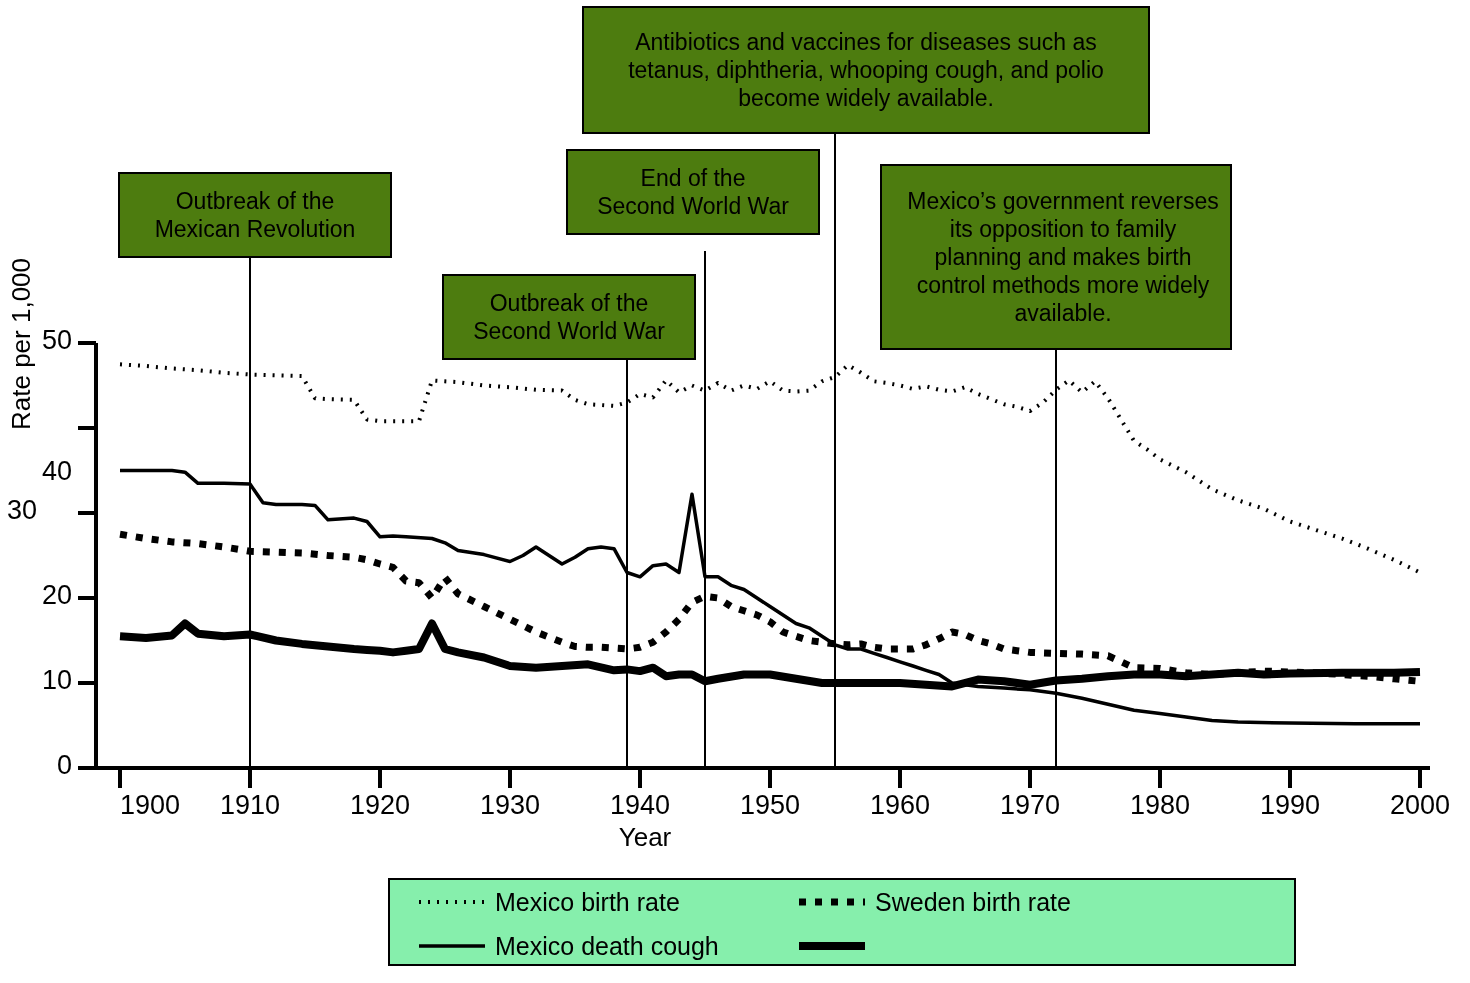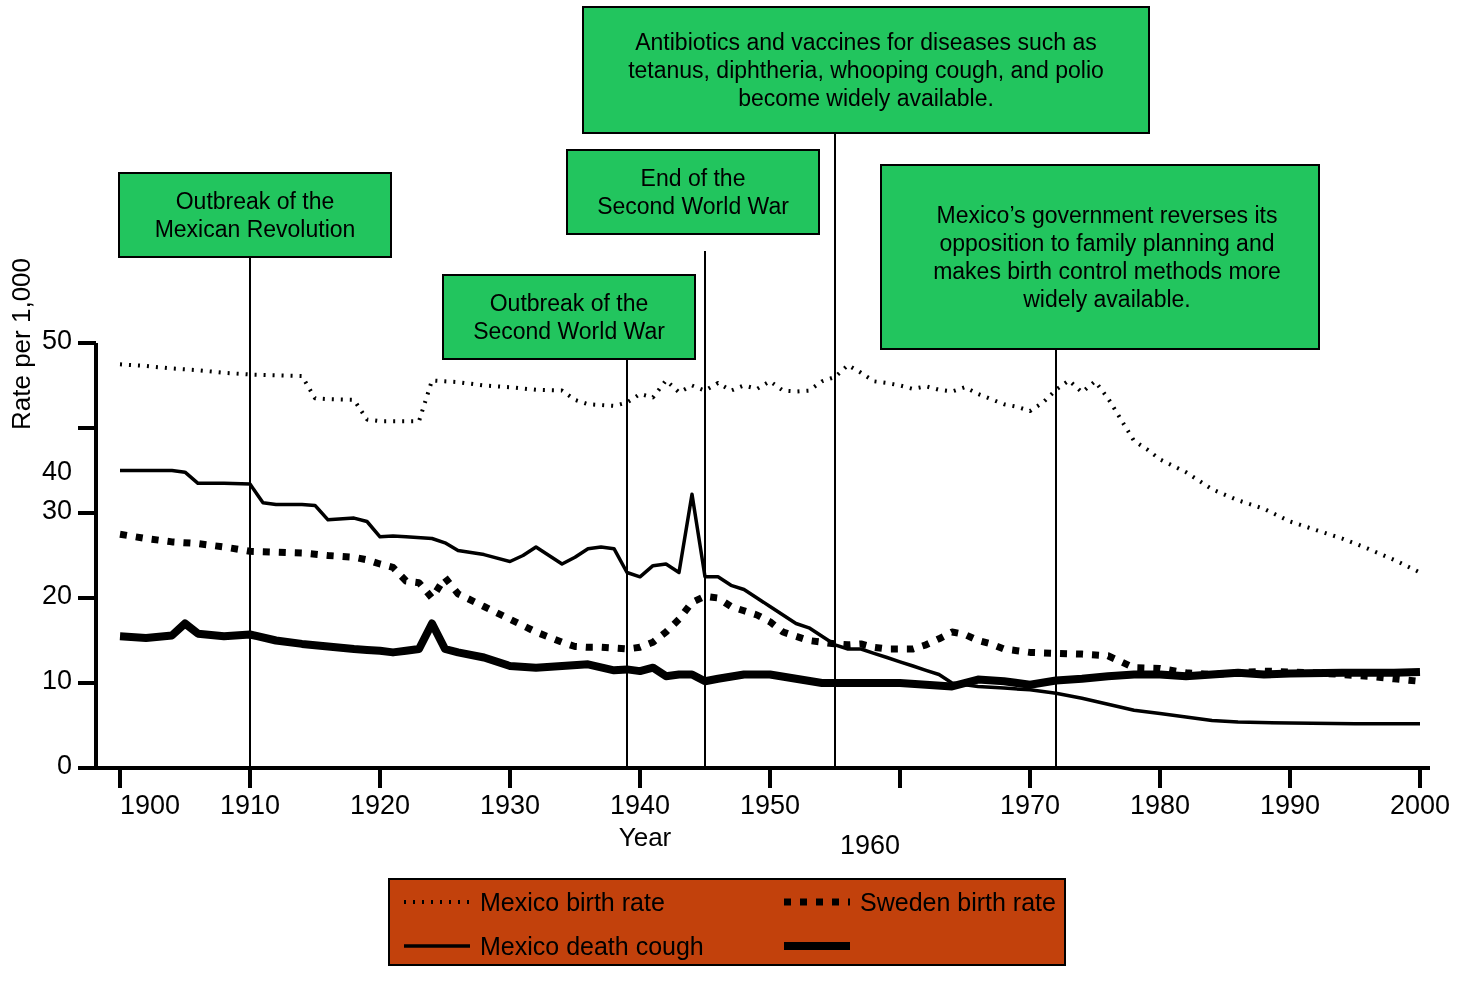--- a/index.html
+++ b/index.html
@@ -1,25 +1,25 @@
 <!DOCTYPE html>
 <html><head>
 <meta charset="utf-8">
 <style>
   html,body{margin:0;padding:0;background:#ffffff;}
   body{width:1470px;height:983px;position:relative;font-family:"Liberation Sans",sans-serif;color:#000;overflow:hidden;}
   #chart-root{position:absolute;left:0;top:0;width:1470px;height:983px;}
   svg{display:block;}
-  .anno-box{position:absolute;border:2px solid #000;background:#22c55e;box-sizing:border-box;
+  .anno-box{position:absolute;border:2px solid #000;background:#4d7c0f;box-sizing:border-box;
     display:flex;align-items:center;justify-content:center;text-align:center;
     font-size:23px;line-height:1.22;padding:6px 10px;}
   .axis-label{position:absolute;font-size:26px;}
   #ylabel{left:6px;top:430px;transform:rotate(-90deg);transform-origin:left top;white-space:nowrap;}
   #xlabel{left:0;top:822px;width:1290px;text-align:center;}
-  #legend{position:absolute;left:388px;top:878px;width:678px;height:88px;border:2px solid #000;background:#c2410c;box-sizing:border-box;}
+  #legend{position:absolute;left:388px;top:878px;width:908px;height:88px;border:2px solid #000;background:#86efac;box-sizing:border-box;padding-left:15px;}
   .leg-row{display:flex;height:44px;align-items:center;}
   .leg-item{display:flex;align-items:center;height:44px;}
   .leg-item .lab{font-size:25px;white-space:nowrap;}
   .leg-swatch{width:66px;height:20px;margin:0 10px 0 14px;flex:none;}
   .tick-lab{position:absolute;font-size:27px;}
 </style>
 </head>
 <body>
 
 <div id="chart-root">
@@ -65,51 +65,51 @@
         <polyline points="120.0,636.3 146.0,638.0 172.0,635.4 185.0,623.5 198.0,633.7 224.0,636.3 250.0,634.5 276.0,640.5 302.0,643.9 328.0,646.5 354.0,649.0 367.0,649.9 380.0,650.7 393.0,652.4 406.0,650.7 419.0,649.0 432.0,623.5 445.0,649.0 458.0,652.4 484.0,657.5 510.0,666.0 536.0,667.7 562.0,666.0 588.0,664.3 614.0,670.3 627.0,669.4 640.0,671.1 653.0,667.7 666.0,676.2 679.0,674.5 692.0,674.5 705.0,681.3 718.0,678.8 744.0,674.5 770.0,674.5 796.0,678.8 822.0,683.0 848.0,683.0 874.0,683.0 900.0,683.0 926.0,684.7 952.0,686.4 978.0,679.6 1004.0,681.3 1030.0,684.7 1056.0,680.5 1082.0,678.8 1108.0,676.2 1134.0,674.5 1160.0,674.5 1186.0,676.2 1212.0,674.5 1238.0,672.8 1264.0,674.5 1290.0,673.6 1342.0,672.8 1394.0,672.8 1420.0,672.0" fill="none" stroke="#000" stroke-width="8" stroke-linejoin="round" stroke-linecap="butt"></polyline>
       </g>
   </svg>
 
   <div class="axis-label" id="ylabel">Rate per 1,000</div>
   <div class="axis-label" id="xlabel">Year</div>
 
   <div id="ticklabels">
       <div class="tick-lab" style="left: 20px; top: 325px; width: 52px; text-align: right;">50</div>
       <div class="tick-lab" style="left: 20px; top: 410px; width: 52px; text-align: right; margin-top: 46px;">40</div>
-      <div class="tick-lab" style="left: 20px; top: 495px; width: 52px; text-align: right;">30</div>
+      <div class="tick-lab" style="left: 7px; top: 495px; width: 52px; ">30</div>
       <div class="tick-lab" style="left: 20px; top: 580px; width: 52px; text-align: right;">20</div>
       <div class="tick-lab" style="left: 20px; top: 665px; width: 52px; text-align: right;">10</div>
       <div class="tick-lab" style="left: 20px; top: 750px; width: 52px; text-align: right;">0</div>
       <div class="tick-lab" style="left: 60px; top: 790px; width: 120px; text-align: right;">1900</div>
       <div class="tick-lab" style="left: 190px; top: 790px; width: 120px; text-align: center;">1910</div>
       <div class="tick-lab" style="left: 320px; top: 790px; width: 120px; text-align: center;">1920</div>
       <div class="tick-lab" style="left: 450px; top: 790px; width: 120px; text-align: center;">1930</div>
       <div class="tick-lab" style="left: 580px; top: 790px; width: 120px; text-align: center;">1940</div>
       <div class="tick-lab" style="left: 710px; top: 790px; width: 120px; text-align: center;">1950</div>
-      <div class="tick-lab" style="left: 840px; top: 790px; width: 120px;  margin-top: 40px;">1960</div>
+      <div class="tick-lab" style="left: 840px; top: 790px; width: 120px; text-align: center;">1960</div>
       <div class="tick-lab" style="left: 970px; top: 790px; width: 120px; text-align: center;">1970</div>
       <div class="tick-lab" style="left: 1100px; top: 790px; width: 120px; text-align: center;">1980</div>
       <div class="tick-lab" style="left: 1230px; top: 790px; width: 120px; text-align: center;">1990</div>
       <div class="tick-lab" style="left: 1360px; top: 790px; width: 120px; text-align: center;">2000</div>
     </div>
 
   <div id="annotations">
       <div class="anno-box" style="left: 118px; top: 172px; width: 274px; height: 86px;">
         <div>Outbreak of the<br>Mexican Revolution</div>
       </div>
       <div class="anno-box" style="left: 442px; top: 274px; width: 254px; height: 86px;">
         <div>Outbreak of the<br>Second World War</div>
       </div>
       <div class="anno-box" style="left: 566px; top: 149px; width: 254px; height: 86px;">
         <div>End of the<br>Second World War</div>
       </div>
       <div class="anno-box" style="left: 582px; top: 6px; width: 568px; height: 128px;">
         <div>Antibiotics and vaccines for diseases such as tetanus, diphtheria, whooping cough, and polio become widely available.</div>
       </div>
-      <div class="anno-box" style="left: 880px; top: 164px; width: 440px; height: 186px; padding-left: 24px;">
+      <div class="anno-box" style="left: 880px; top: 164px; width: 352px; height: 186px; padding-left: 24px;">
         <div>Mexico’s government reverses its opposition to family planning and makes birth control methods more widely available.</div>
       </div>
     </div>
 
   <div id="legend">
     <div class="leg-row">
       <div class="leg-item" style="width:380px">
         <span class="leg-swatch">
             <svg width="66" height="20">
               <line x1="0" y1="10" x2="66" y2="10" stroke="#000" stroke-width="4" stroke-dasharray="2,7"></line>

